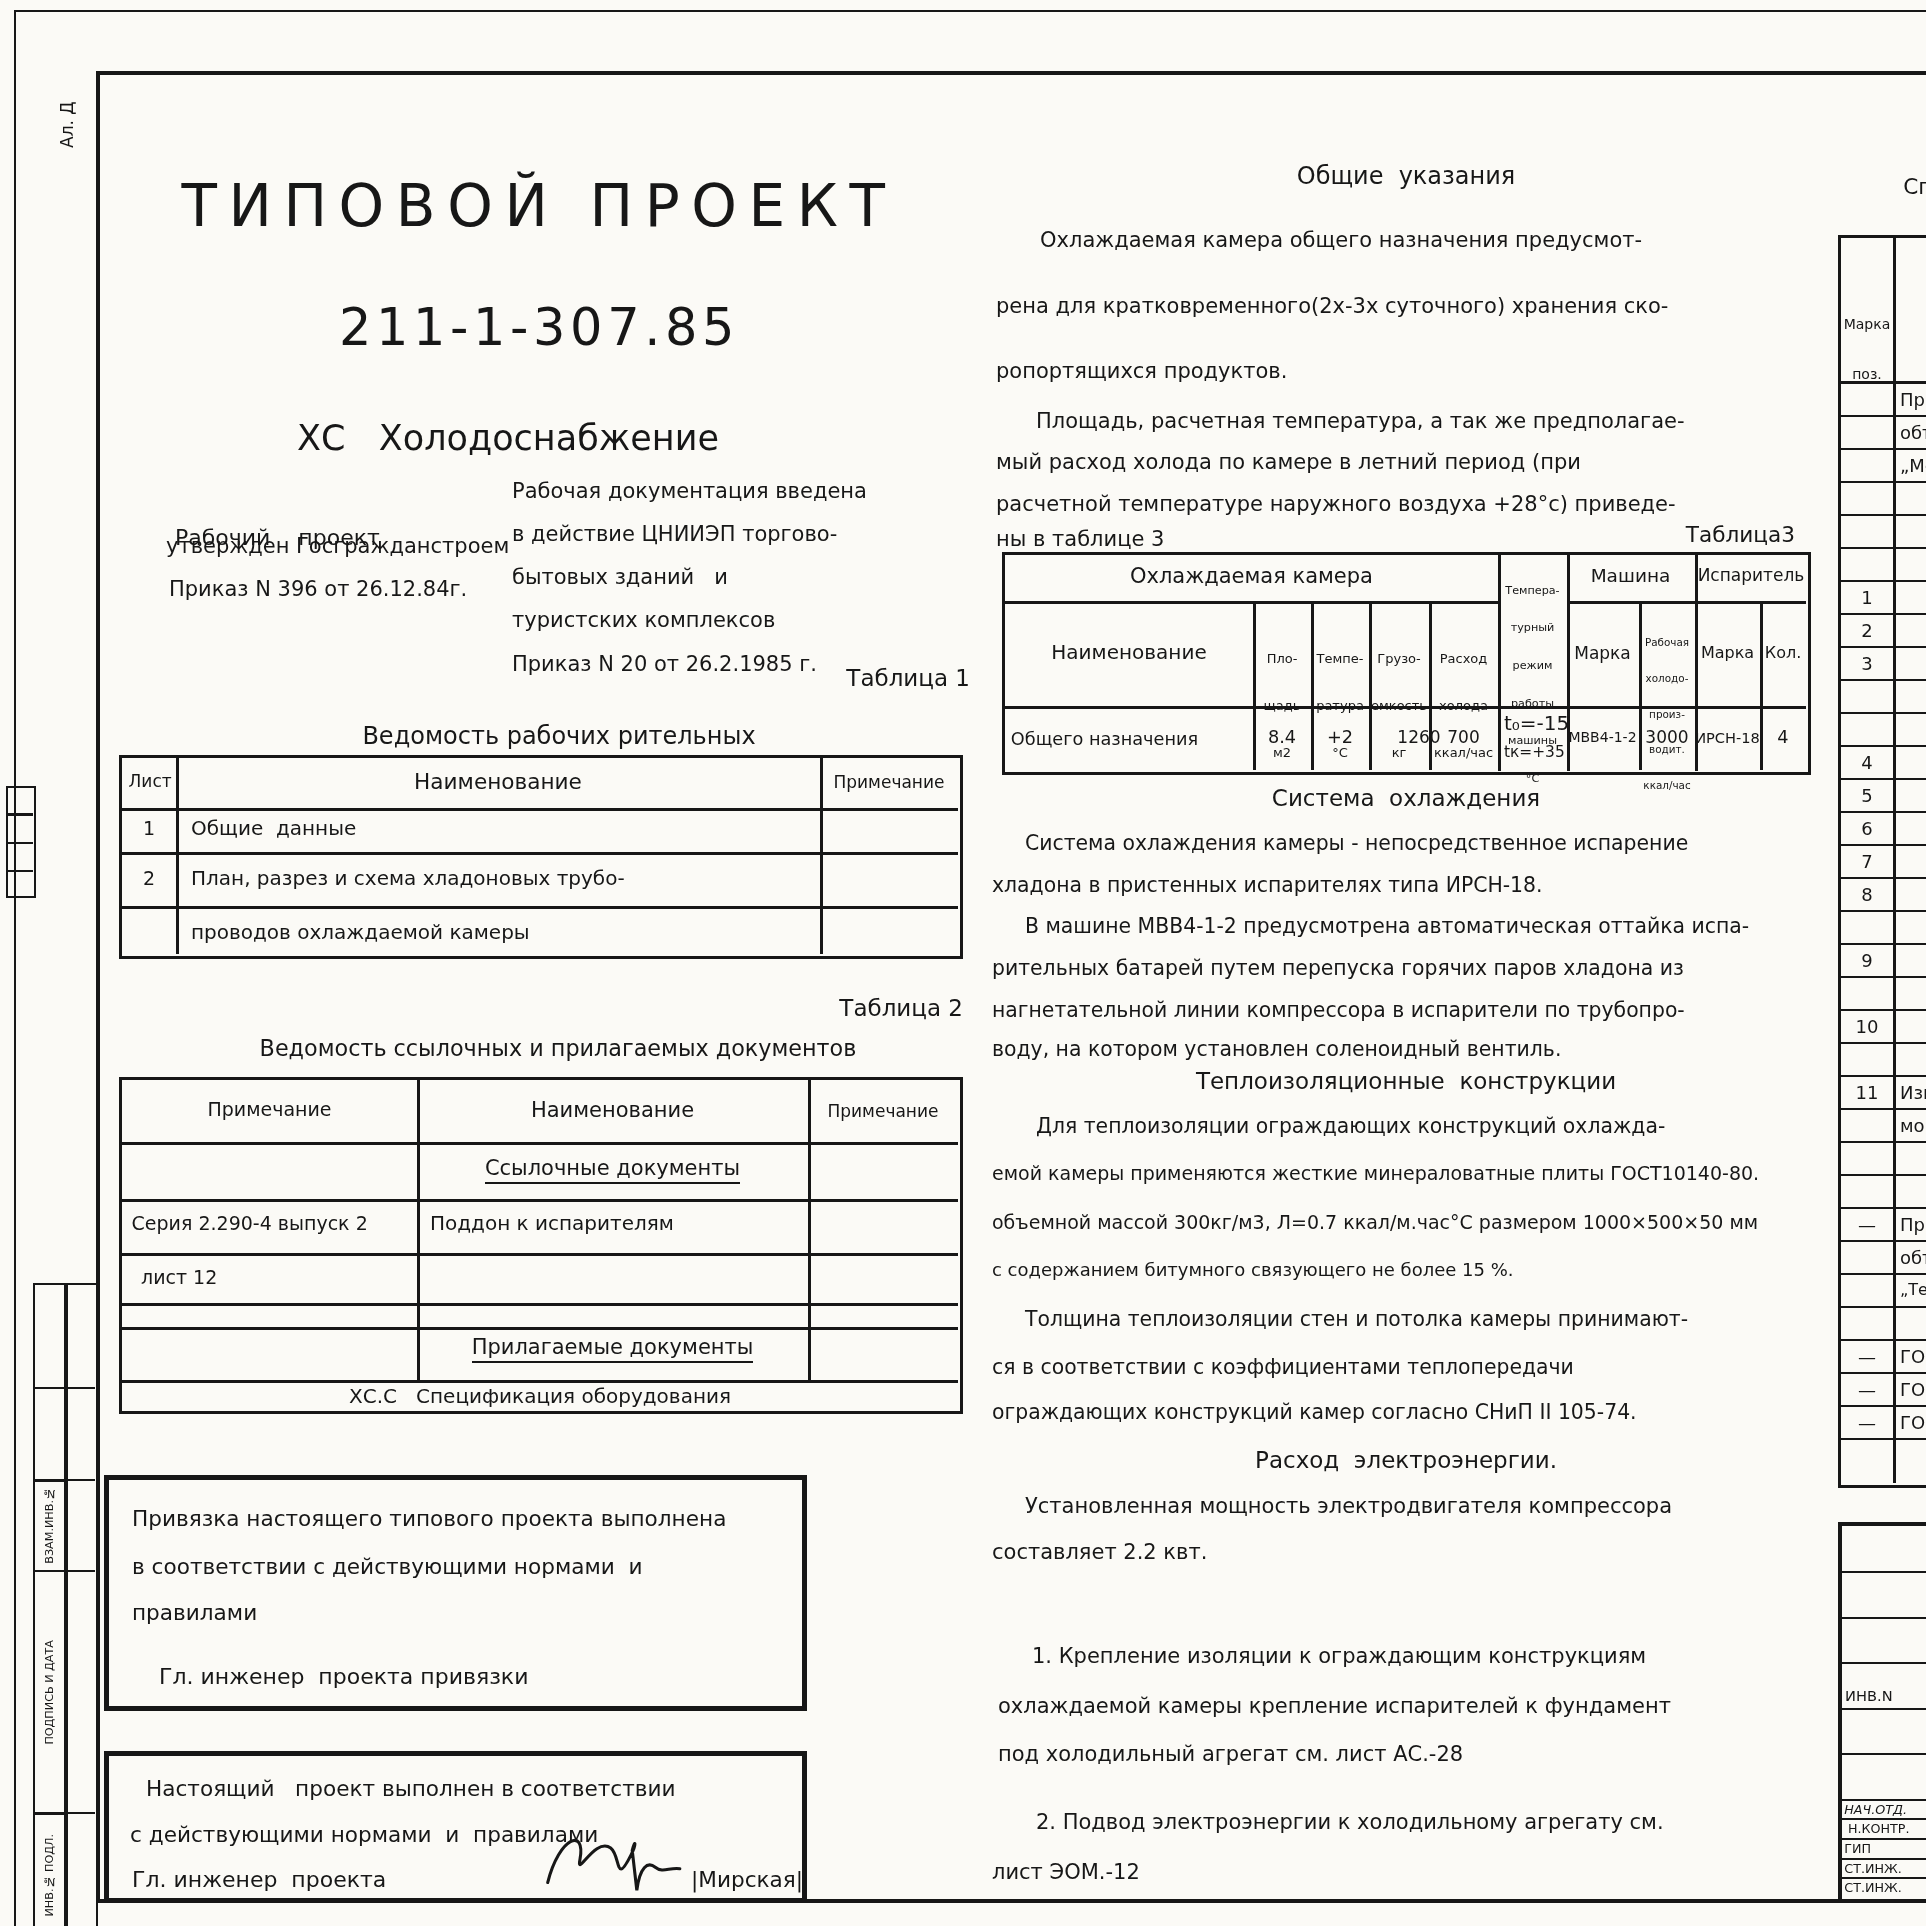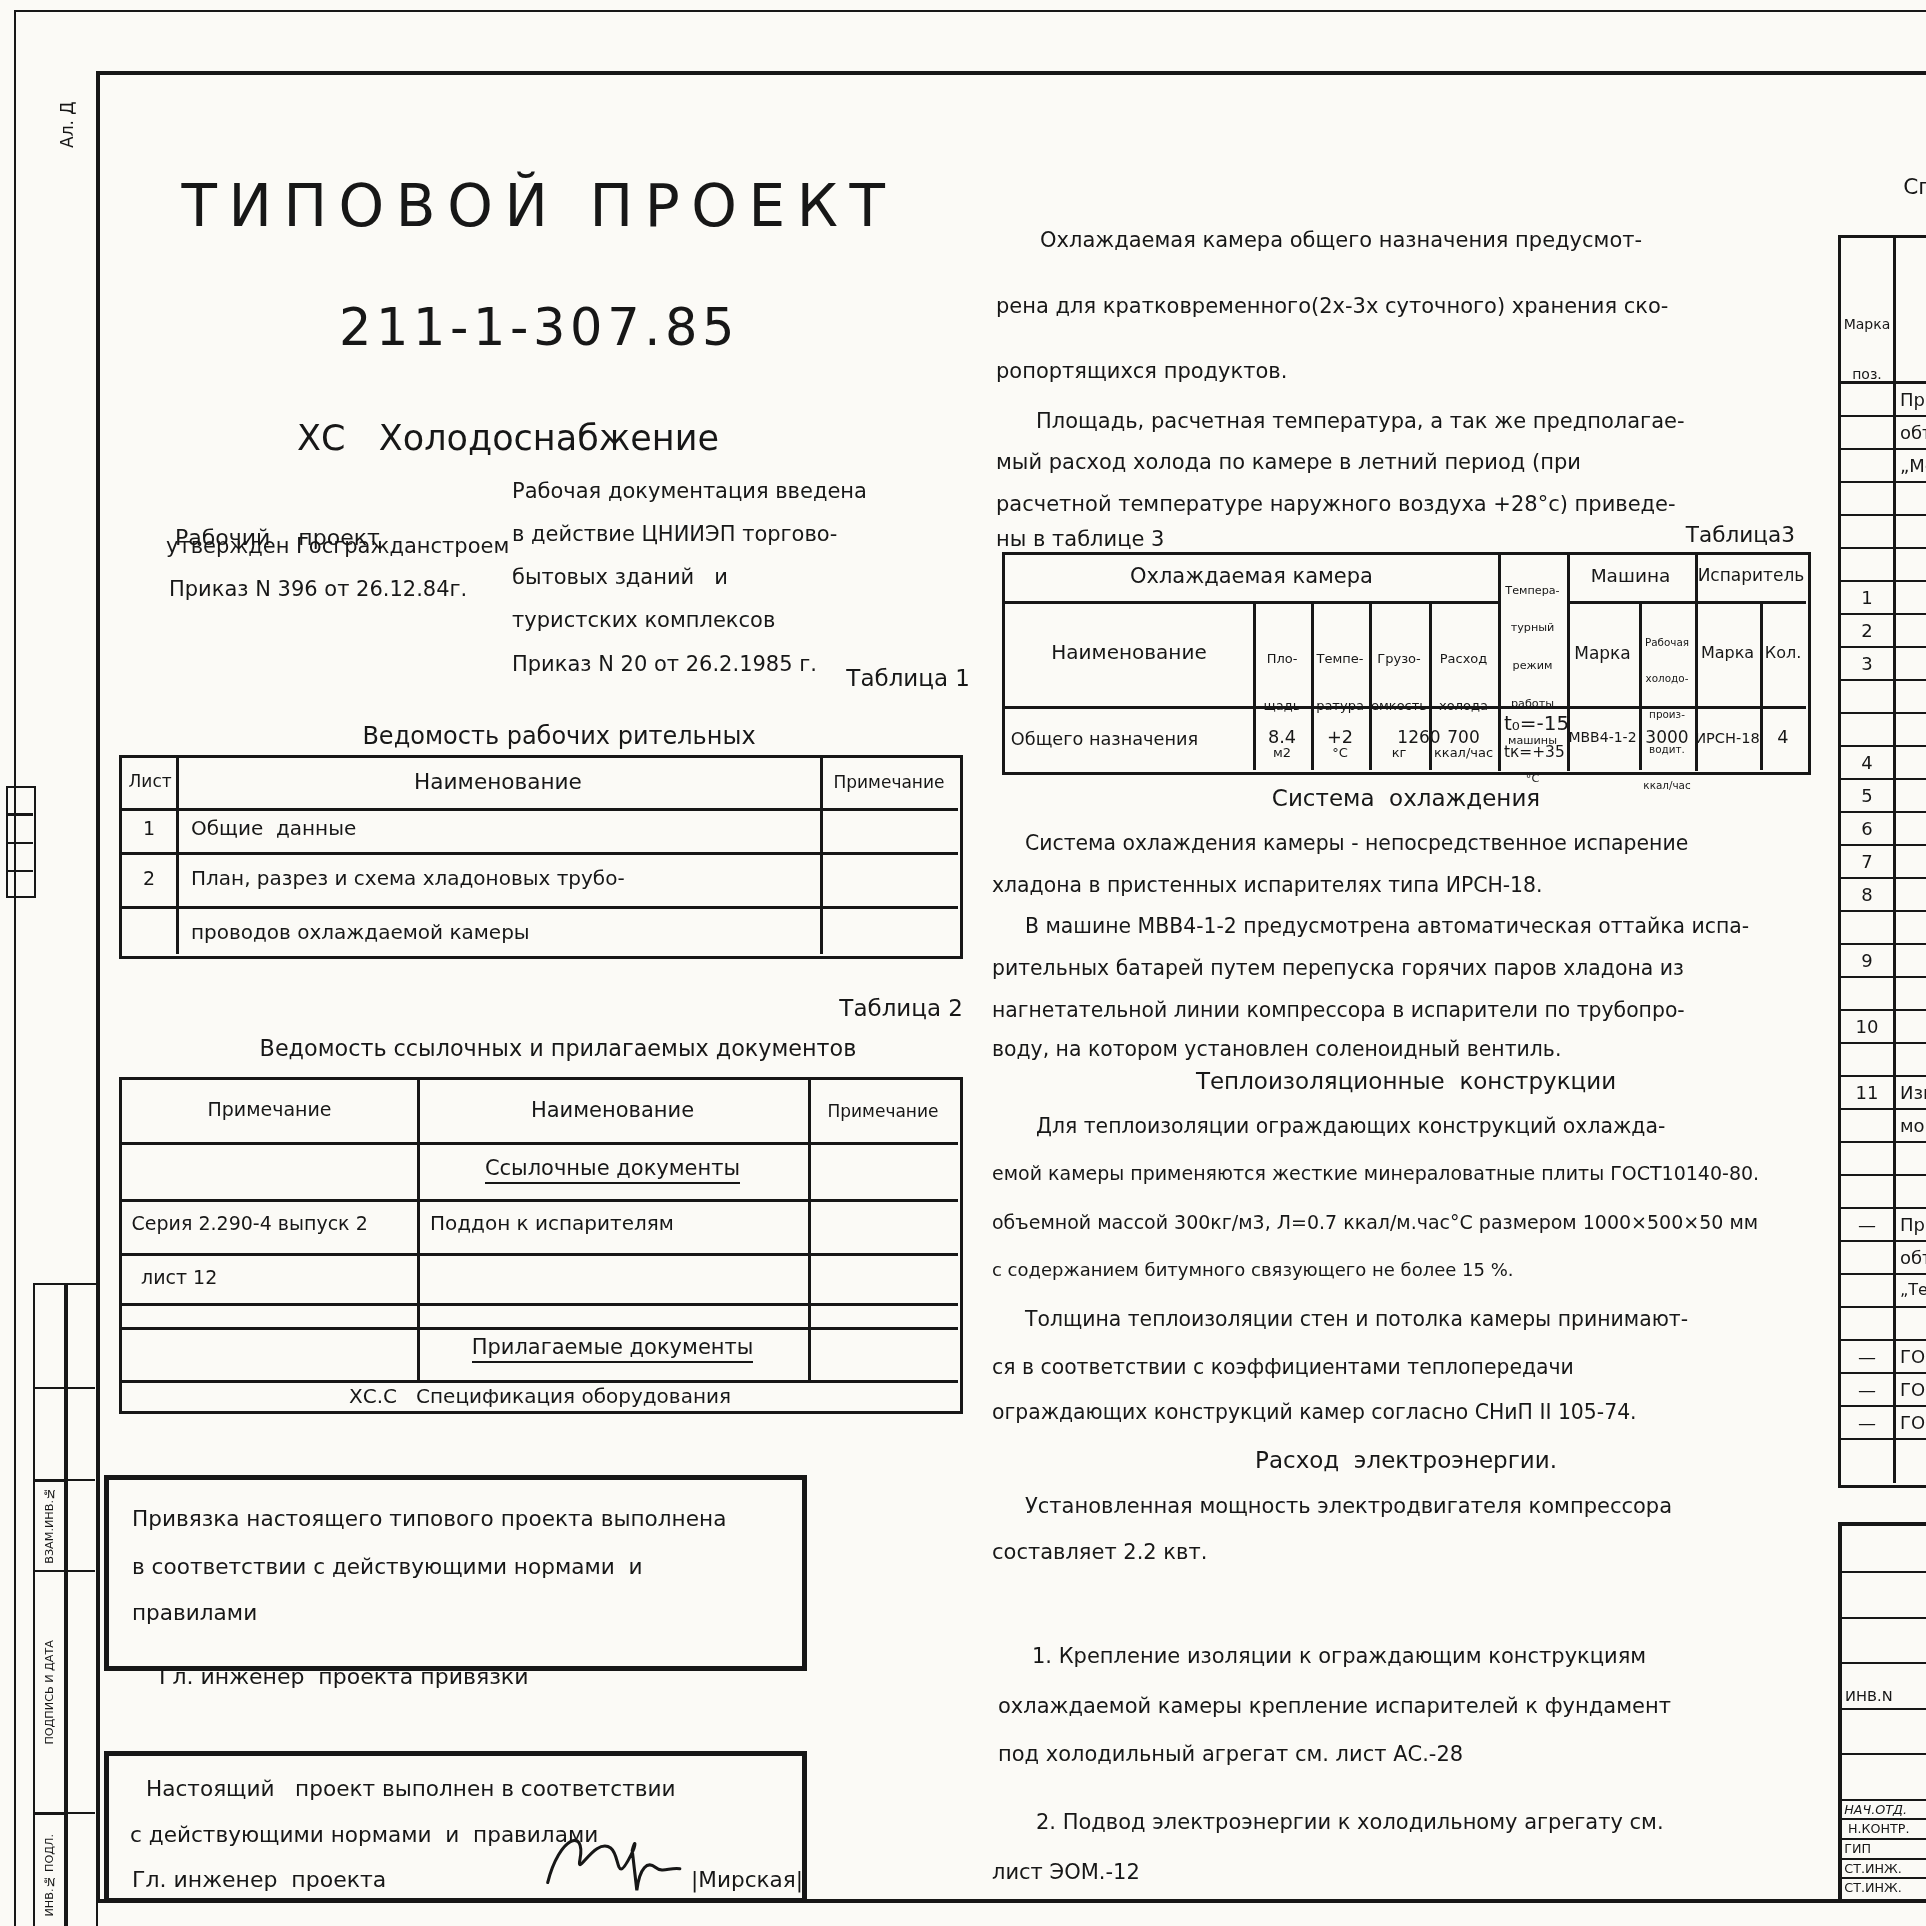--- a/index.html
+++ b/index.html
@@ -105,36 +105,37 @@
     <div class="t c" style="left:295px;top:19px;width:391px;font-size:21px;">Наименование</div>
     <div class="t c" style="left:686px;top:22.3px;width:150px;font-size:17px;">Примечание</div>
     <div class="t c" style="left:295px;top:77px;width:391px;font-size:21px;"><span class="und">Ссылочные документы</span></div>
     <div class="t" style="left:9.6px;top:133px;font-size:19px;">Серия 2.290-4 выпуск 2</div>
     <div class="t" style="left:308px;top:133px;font-size:20px;">Поддон к испарителям</div>
     <div class="t" style="left:19px;top:187px;font-size:19px;">лист 12</div>
     <div class="t c" style="left:295px;top:256px;width:391px;font-size:21px;"><span class="und">Прилагаемые документы</span></div>
     <div class="t c" style="left:0;top:306px;width:836px;font-size:20px;">ХС.С   Спецификация оборудования</div>
   </div>
 
-  <div class="box" style="left:104px;top:1475px;width:703px;height:196px;border-width:5.4px;">
+  <div class="box" style="left:104px;top:1475px;width:703px;height:236px;border-width:5.4px;">
     <div class="t" style="left:23px;top:27px;font-size:21.6px;">Привязка настоящего типового проекта выполнена</div>
     <div class="t" style="left:23px;top:75px;font-size:21.6px;">в соответствии с действующими нормами  и</div>
     <div class="t" style="left:23px;top:121px;font-size:21.6px;">правилами</div>
     <div class="t" style="left:50px;top:185px;font-size:22px;">Гл. инженер  проекта привязки</div>
   </div>
   <div class="box" style="left:104px;top:1751px;width:703px;height:152px;border-width:5.4px;">
     <div class="t" style="left:37px;top:21px;font-size:21.6px;">Настоящий   проект выполнен в соответствии</div>
     <div class="t" style="left:21px;top:67px;font-size:21.6px;">с действующими нормами  и  правилами</div>
     <div class="t" style="left:23px;top:112px;font-size:22px;">Гл. инженер  проекта</div>
     <svg class="sig" style="position:absolute;left:431px;top:65px;" width="146" height="77" viewBox="0 0 190 100">
       <path d="M10 80 C 25 20 60 8 52 50 C 47 75 72 20 92 35 C 105 45 98 85 118 45 C 126 30 124 22 120 38 L 126 90 C 130 60 140 52 150 60 C 160 68 168 60 182 62"></path>
     </svg>
     <div class="t" style="left:582px;top:112px;font-size:21.6px;">|Мирская|</div>
   </div>
 
+  <div class="t c" style="left:986px;top:164px;width:840px;font-size:24px;">Общие  указания</div>
   <div class="t" style="left:1040px;top:229px;font-size:21px;">Охлаждаемая камера общего назначения предусмот-</div>
   <div class="t" style="left:996px;top:295px;font-size:21px;">рена для кратковременного(2х-3х суточного) хранения ско-</div>
   <div class="t" style="left:996px;top:360px;font-size:21px;">ропортящихся продуктов.</div>
   <div class="t" style="left:1036px;top:410px;font-size:21px;">Площадь, расчетная температура, а так же предполагае-</div>
   <div class="t" style="left:996px;top:451px;font-size:21px;">мый расход холода по камере в летний период (при</div>
   <div class="t" style="left:996px;top:493px;font-size:21px;">расчетной температуре наружного воздуха +28°с) приведе-</div>
   <div class="t" style="left:996px;top:528px;font-size:21px;">ны в таблице 3</div>
   <div class="t r" style="left:1579px;top:523px;width:216px;font-size:21.6px;">Таблица3</div>
 
   <div class="box" style="left:1002px;top:552px;width:809px;height:223px;">

